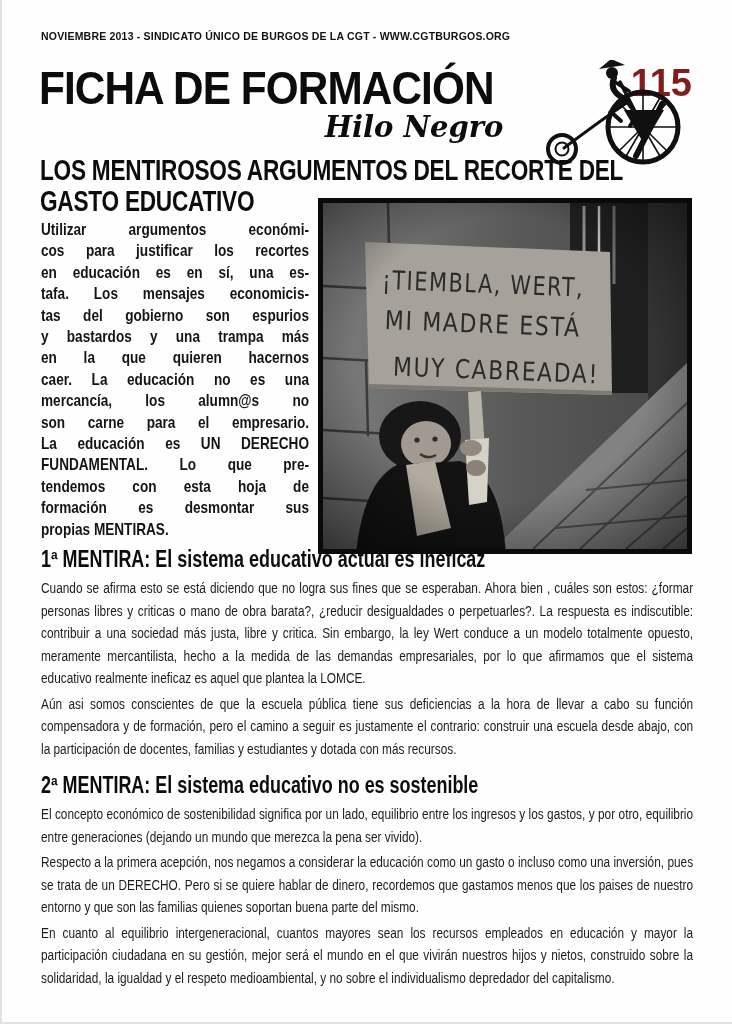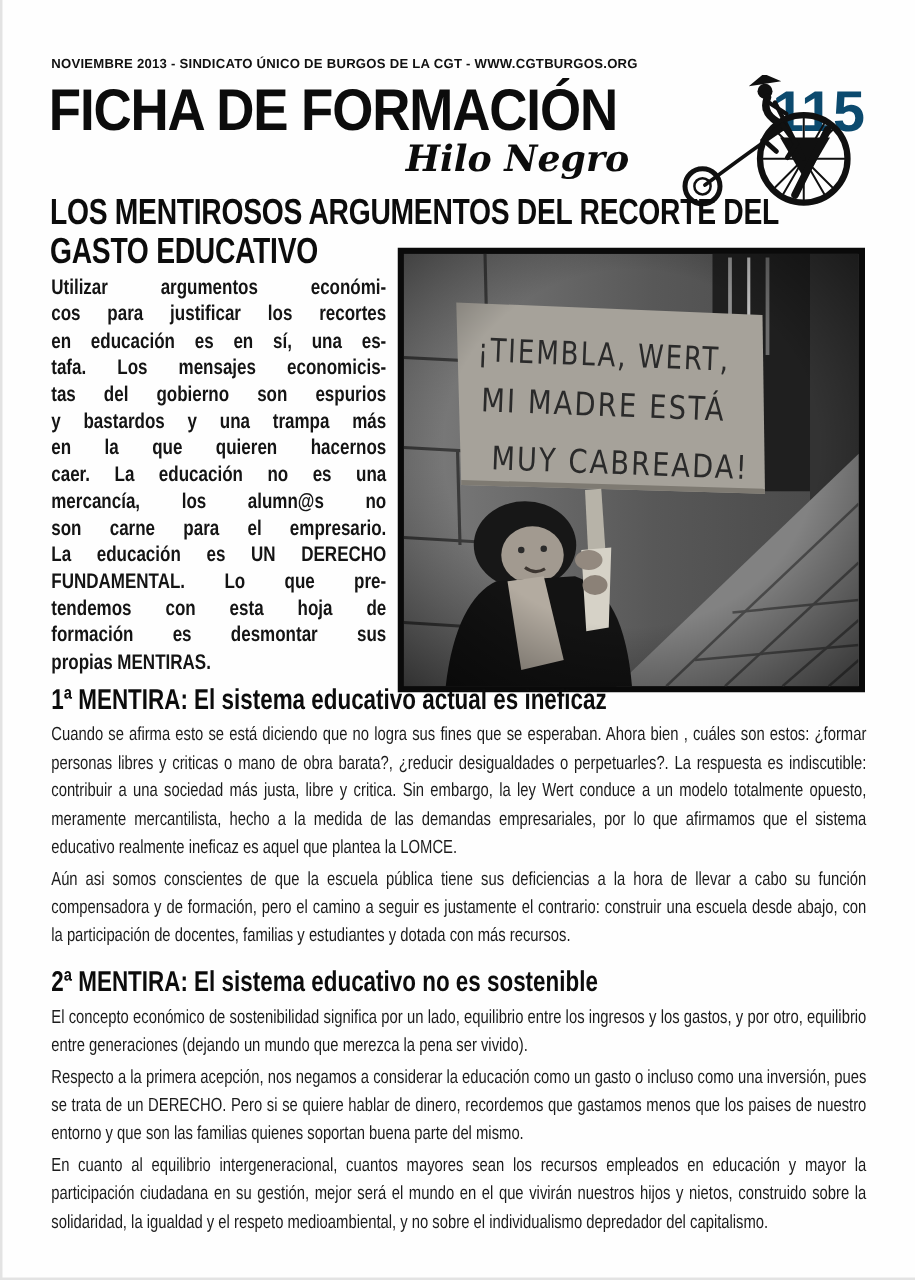--- a/index.html
+++ b/index.html
@@ -3,32 +3,32 @@
 <meta charset="utf-8">
 <style>
   html,body{margin:0;padding:0;background:#ffffff;}
   .page{
     position:relative;width:732px;height:1024px;background:#fefefe;
     overflow:hidden;color:#161616;
     font-family:"Liberation Sans",sans-serif;
     box-shadow:inset 2px -2px 0 #e3e3e3;
   }
   .kicker{
-    position:absolute;left:41px;top:45px;
+    position:absolute;left:41px;top:30px;
     font-size:10.5px;font-weight:700;letter-spacing:.2px;color:#111;
     white-space:nowrap;
   }
   .mast-title{
     position:absolute;left:39px;top:60px;width:562px;
     font-size:47px;font-weight:800;letter-spacing:-1px;color:#0c0c0c;
     transform:scaleX(0.90);transform-origin:0 0;white-space:nowrap;
   }
   .issue{
     position:absolute;right:40px;top:62px;
-    font-size:46px;font-weight:800;color:#0c4a6e;
+    font-size:38px;font-weight:800;color:#7f1d1d;
   }
   .mast-sub{
     position:absolute;left:280px;top:110px;width:268px;text-align:center;
     font-family:"DejaVu Serif",serif;font-style:italic;font-weight:700;
     font-size:29px;color:#0c0c0c;
   }
   .logo{position:absolute;left:540px;top:60px;}
   .headline{
     position:absolute;left:40px;top:155px;width:836px;
     transform:scaleX(0.78);transform-origin:0 0;

